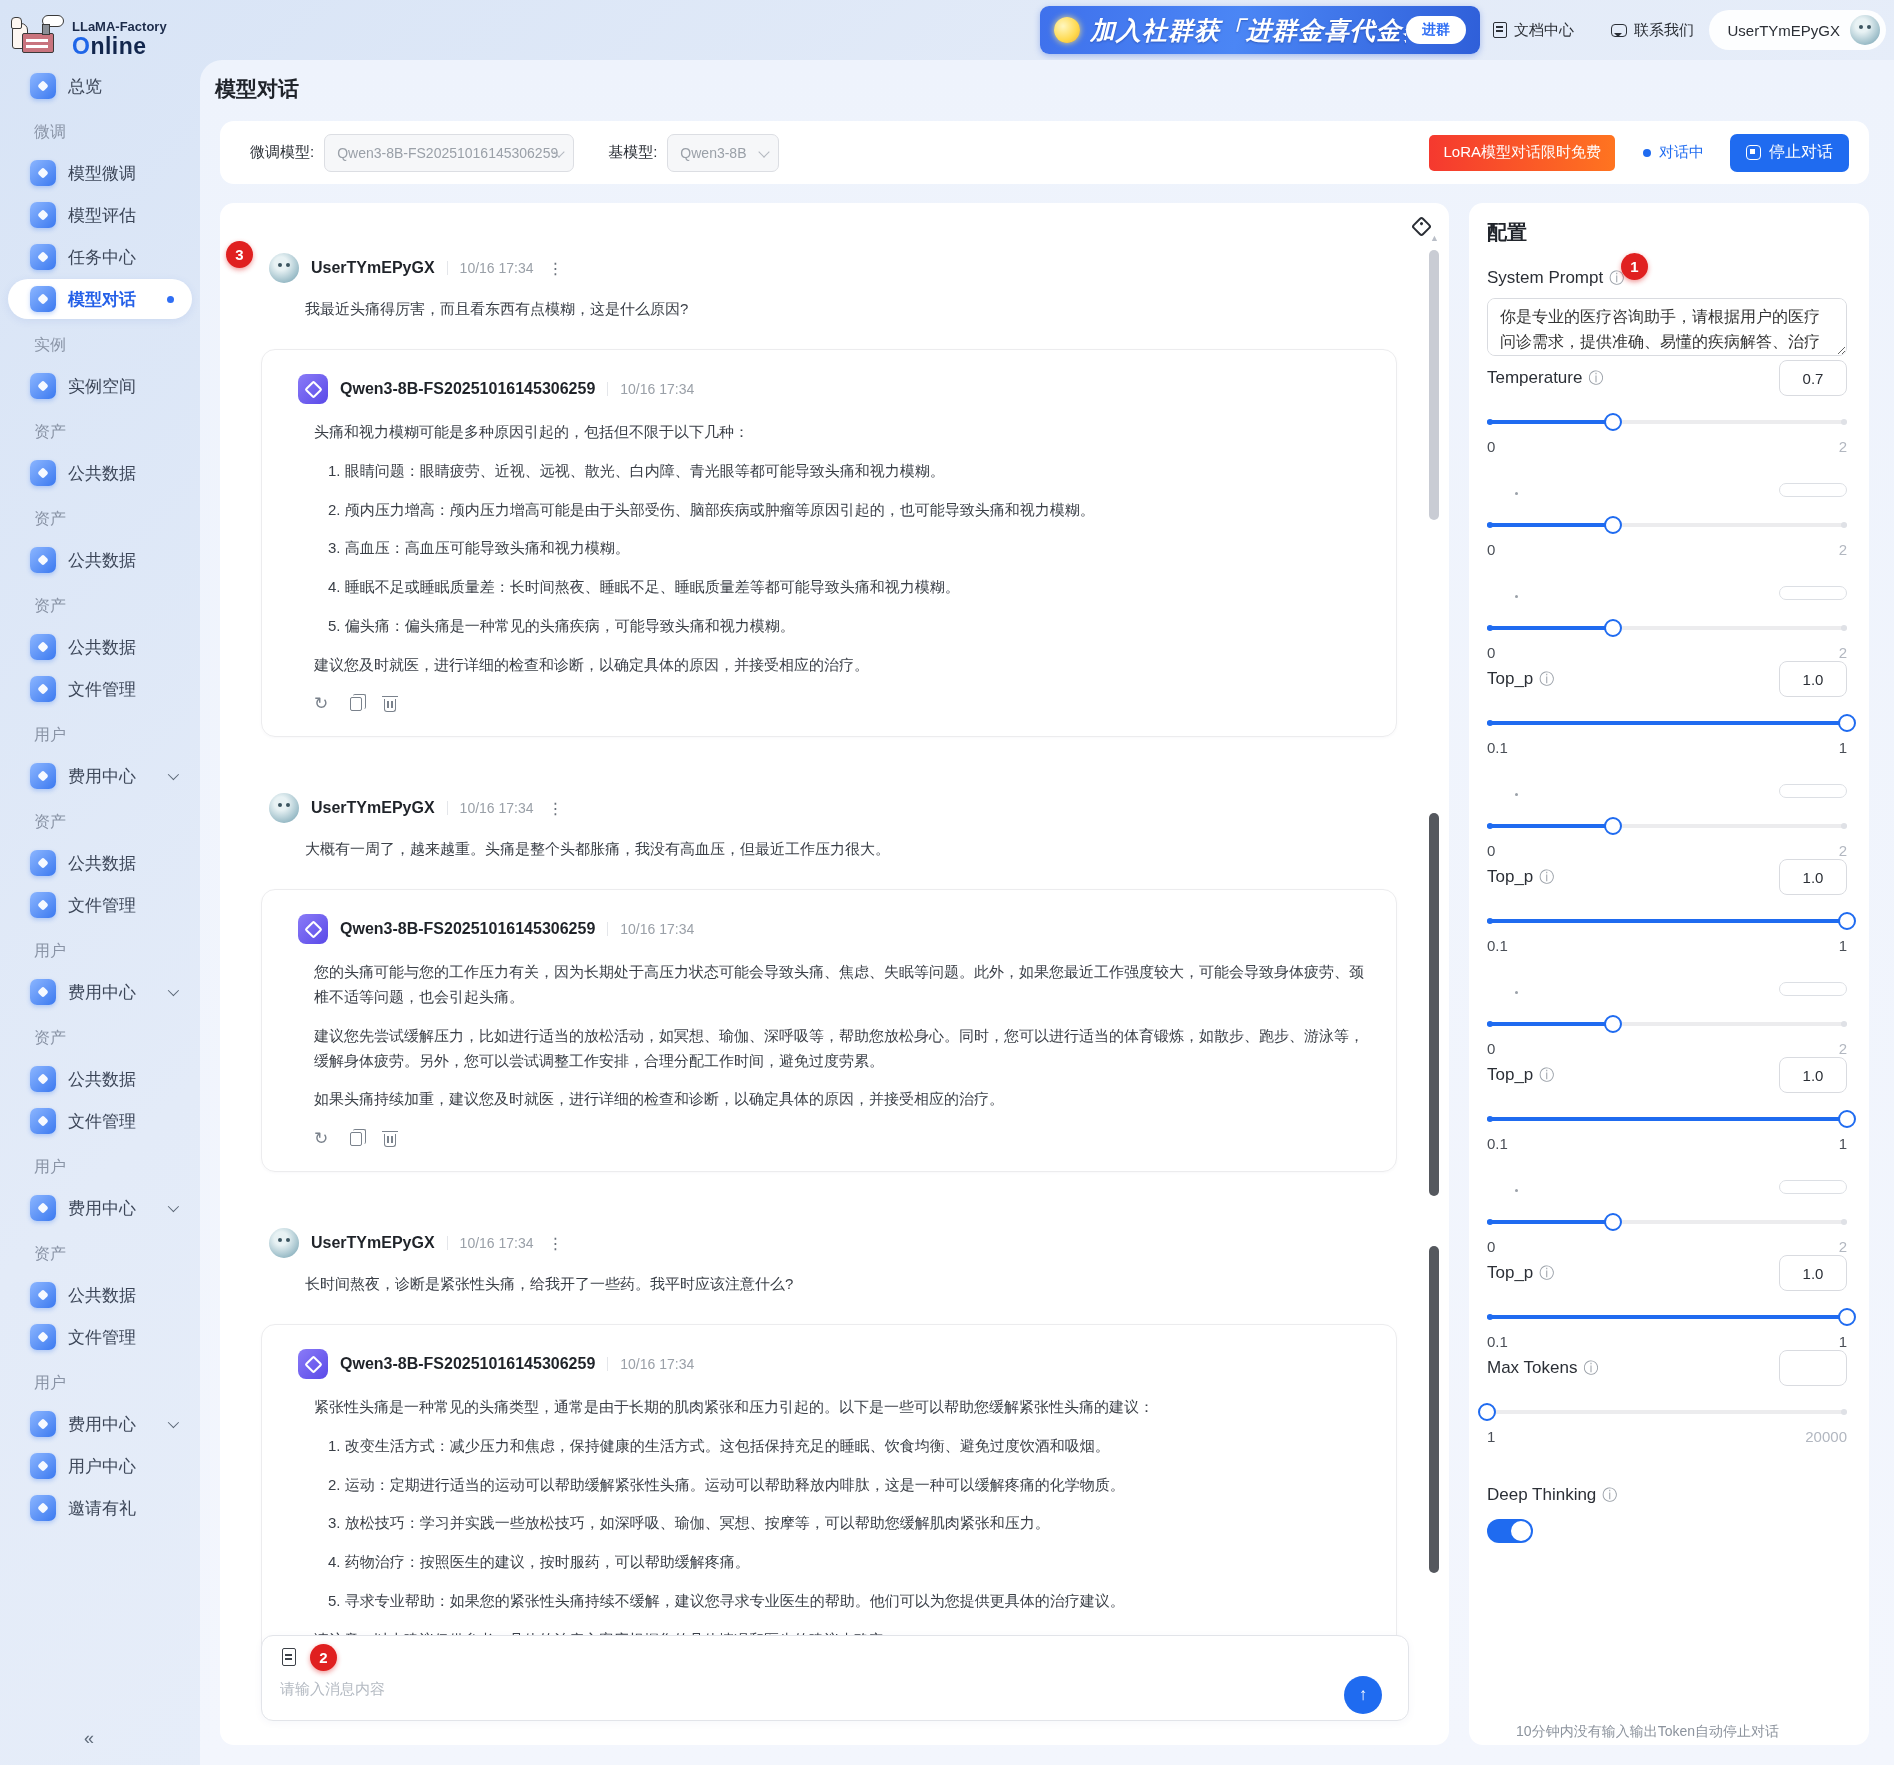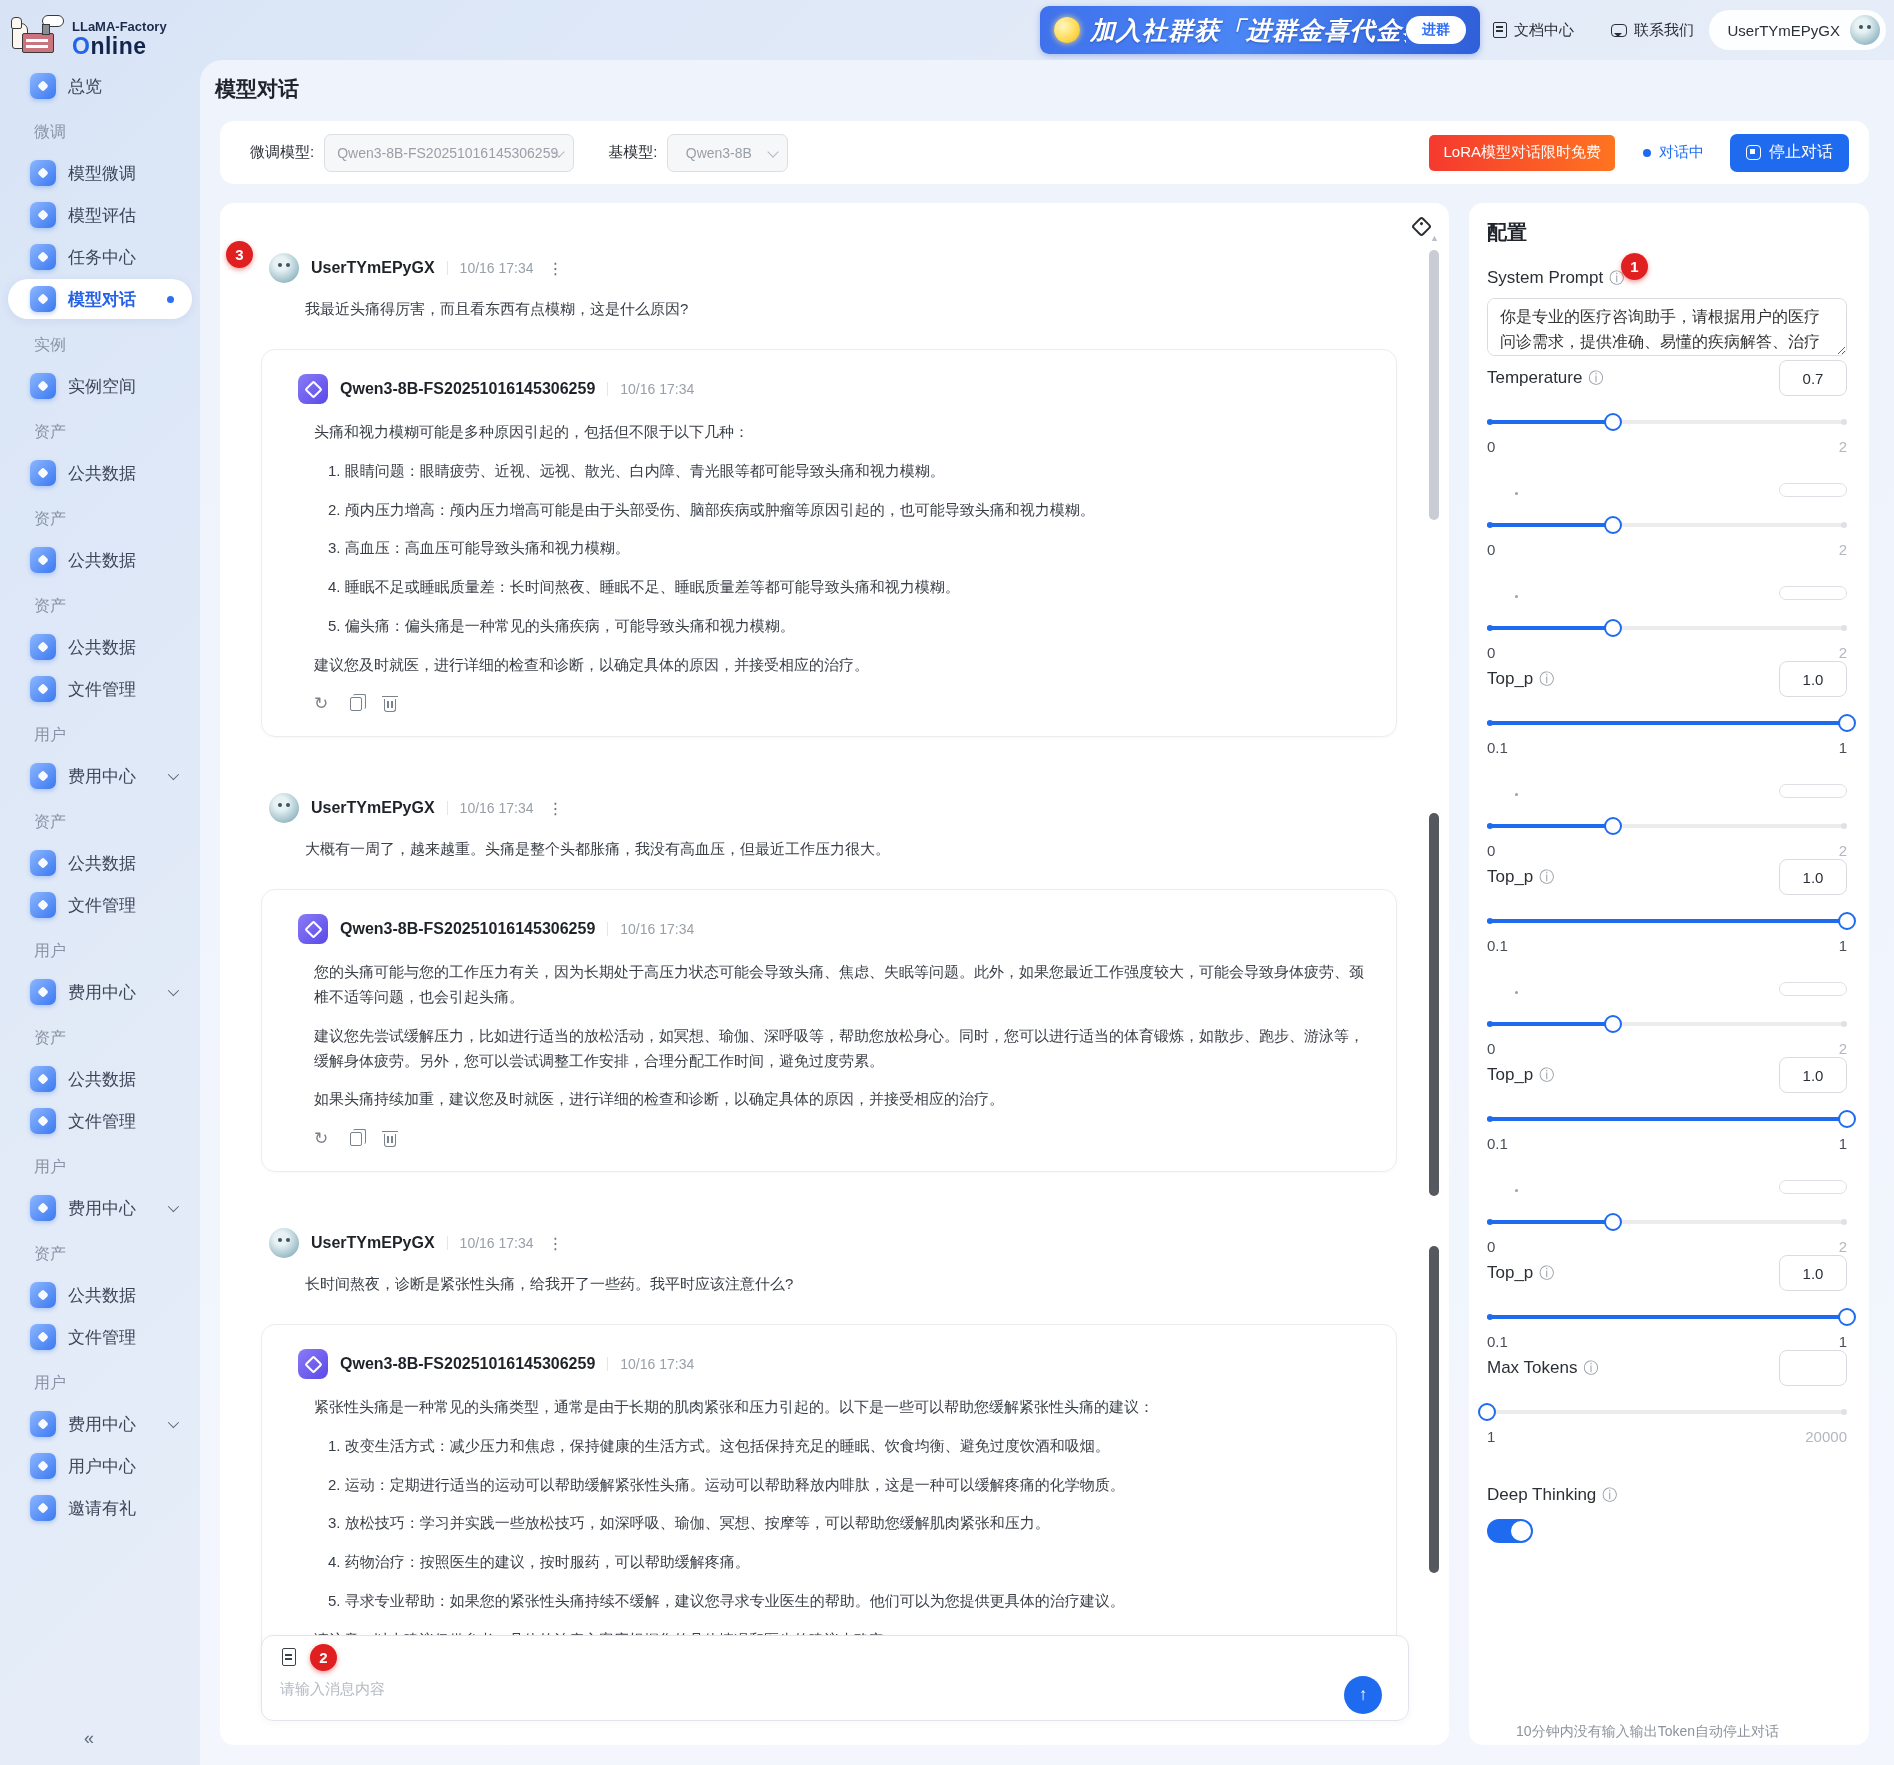--- a/index.html
+++ b/index.html
@@ -298,21 +298,21 @@
   <div class="main-bg"></div>
   <div class="page-title">模型对话</div>
 
   <div class="card toolbar">
     <span class="tb-label">微调模型:</span>
     <div class="select" style="width:250px;">
       <span>Qwen3-8B-FS20251016145306259</span>
         <span class="car"></span>
     </div>
     <span class="tb-label" style="margin-left:34px;">基模型:</span>
-    <div class="select" style="width:121px;justify-content:center;">
+    <div class="select" style="width:112px;">
       <span>Qwen3-8B</span>
         <span class="car"></span>
     </div>
     <div class="tb-right">
       <button class="promo-btn">LoRA模型对话限时免费</button>
       <div class="status">
         <span class="sdot"></span>
         <span>对话中</span>
       </div>
       <button class="stop-btn">

